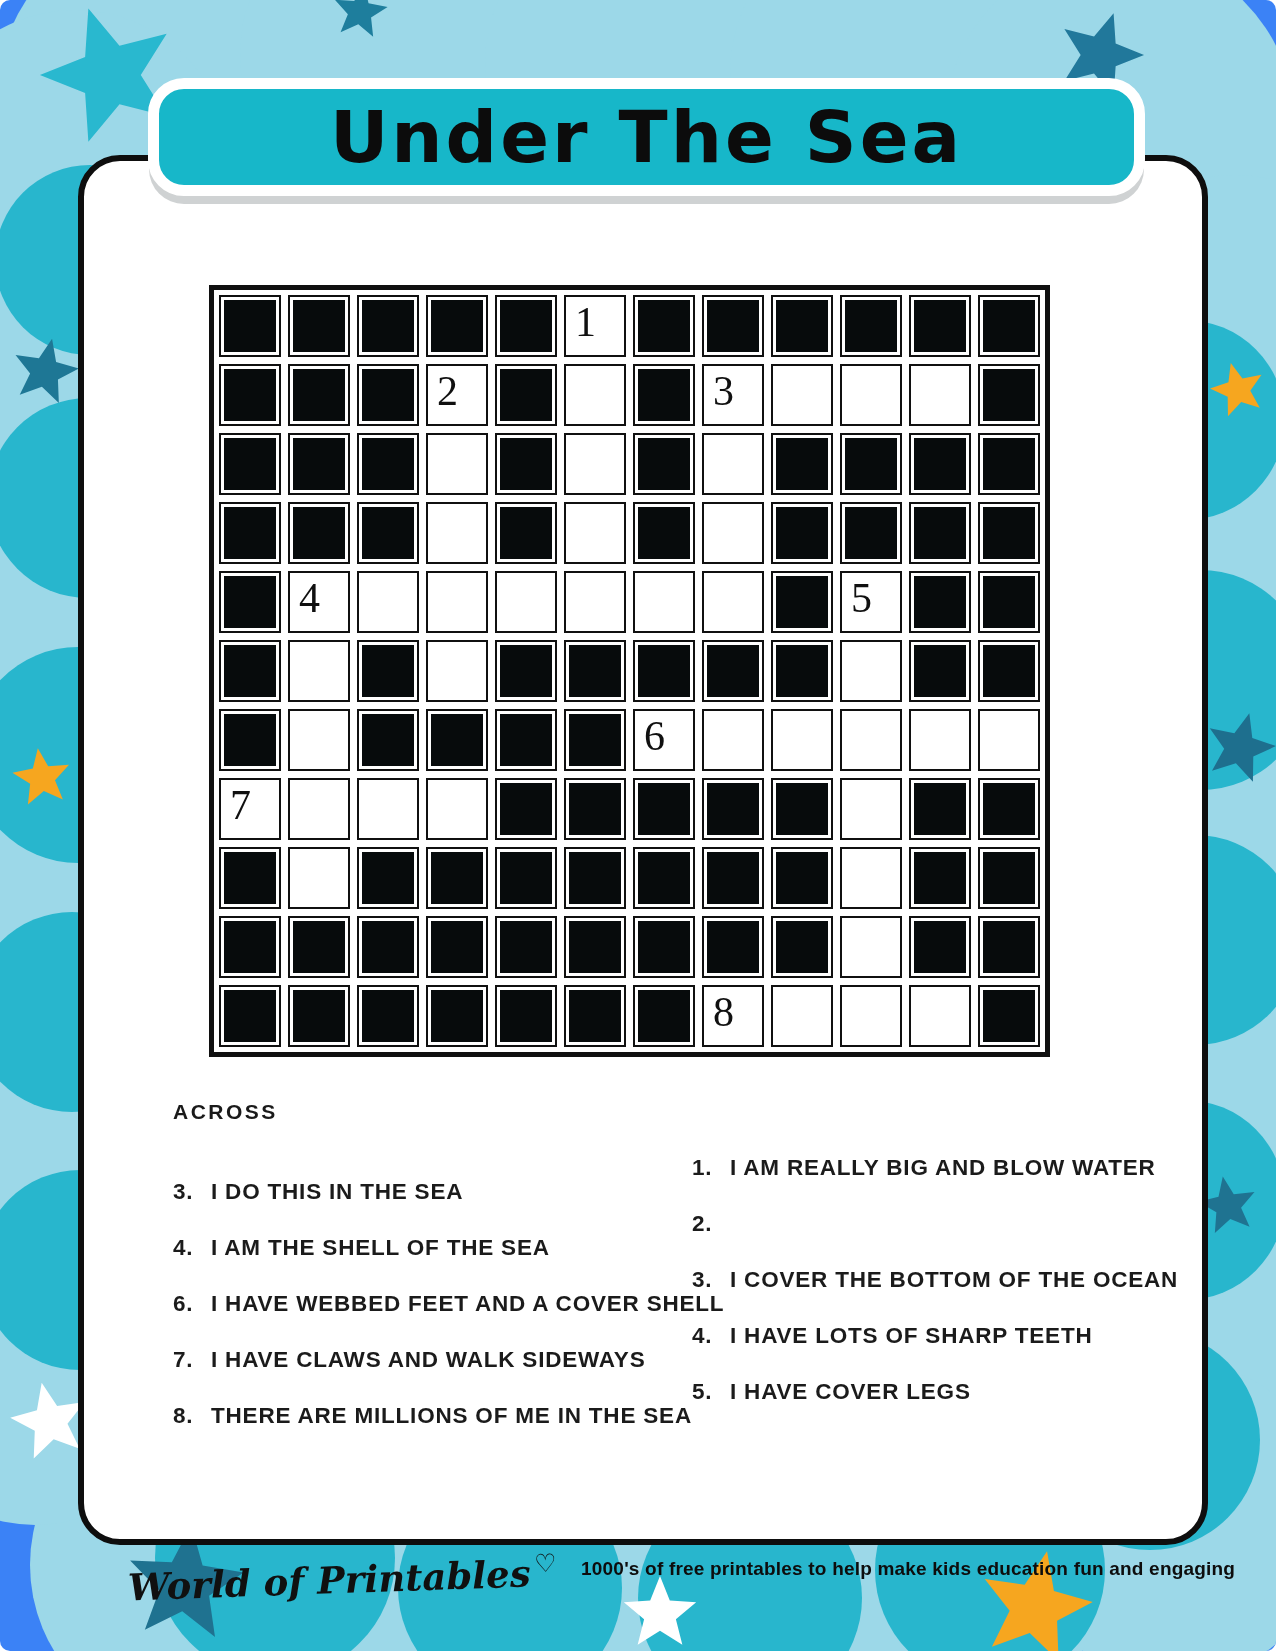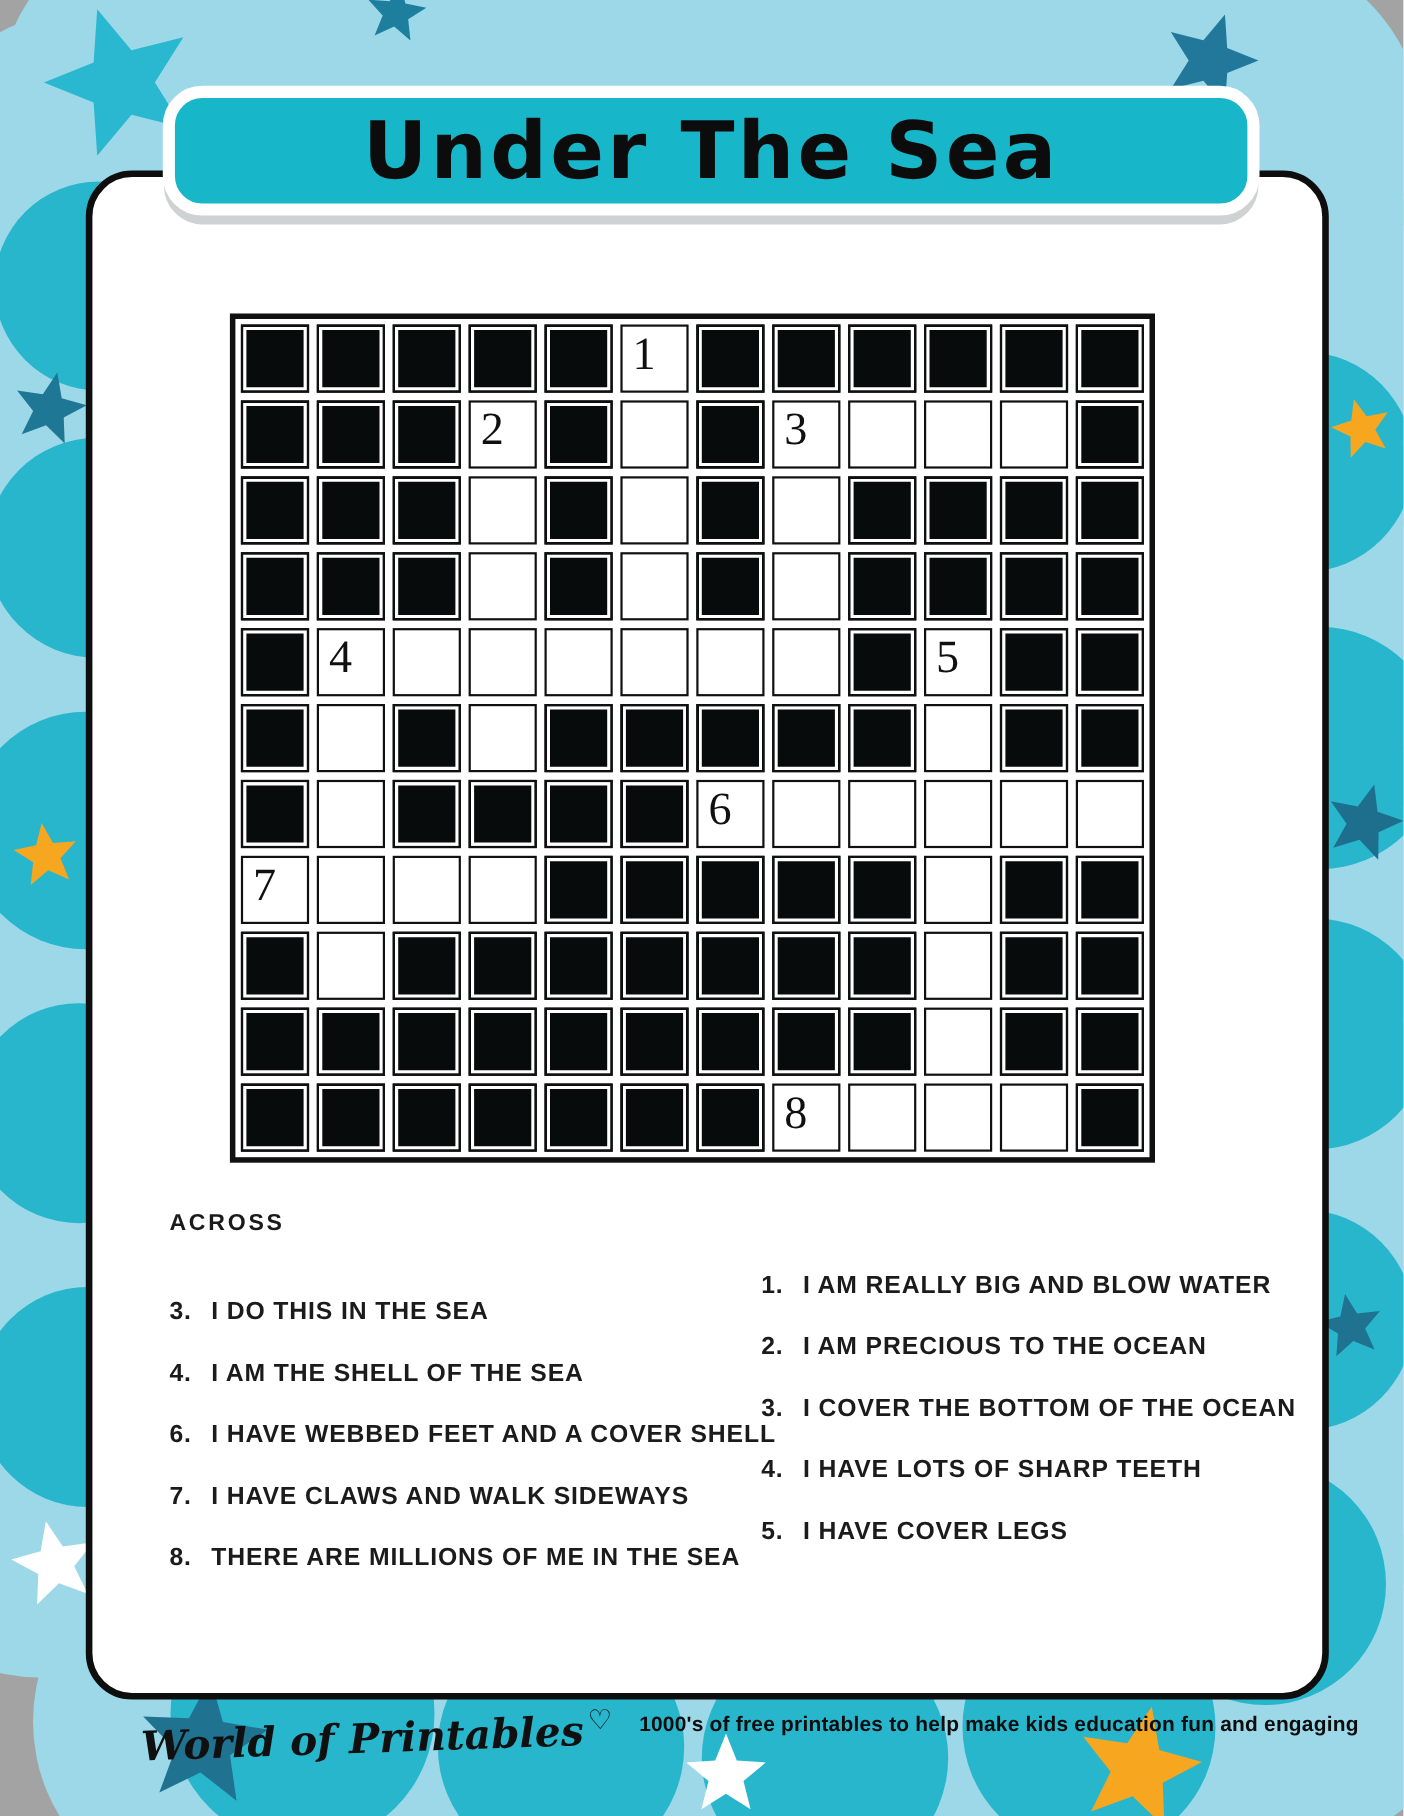--- a/index.html
+++ b/index.html
@@ -1,17 +1,17 @@
 <!DOCTYPE html>
 <html><head>
 <meta charset="utf-8">
 <style>
   html,body{margin:0;padding:0;background:#fff;}
-  .page{position:relative;width:1276px;height:1651px;overflow:hidden;background:#a3a3a3;
-        font-family:"Liberation Sans",sans-serif;}
+  .page{position:relative;width:1276px;height:1651px;overflow:hidden;background:#3b82f6;
+        font-family:"Liberation Sans",sans-serif;border-radius:10px;}
   svg.bg{position:absolute;left:0;top:0;z-index:0;}
 
   .card{position:absolute;left:78px;top:155px;width:1130px;height:1390px;box-sizing:border-box;
         background:#ffffff;border:6px solid #0e0e0e;border-radius:42px;z-index:1;}
 
   .banner{position:absolute;left:148px;top:78px;width:997px;height:118px;box-sizing:border-box;
           background:#17b7c9;border:11px solid #ffffff;border-radius:36px;z-index:3;
           display:flex;align-items:center;justify-content:center;
           box-shadow:0 9px 0 -1px #cfd2d3;}
   .banner h1{margin:0;font-family:"DejaVu Sans",sans-serif;font-weight:bold;font-size:72px;
@@ -24,21 +24,21 @@
   .cell.black{background:#070b0c;box-shadow:inset 0 0 0 3px #ffffff;}
   .cellnum{font-family:"Liberation Serif",serif;font-size:42px;line-height:1;display:block;
            padding:4px 0 0 9px;color:#101010;}
 
   .clues{position:absolute;z-index:2;width:530px;}
   .clues h2{margin:0;font-size:21px;font-weight:bold;letter-spacing:2.5px;color:#1a1a1a;}
   .clues .list{margin-top:40px;}
   .clue{display:flex;align-items:center;height:56px;font-weight:bold;font-size:22.5px;
         letter-spacing:.8px;color:#1b1b1b;white-space:nowrap;}
   .clue .cnum{flex:none;width:38px;}
-  #across{left:154px;top:1100px;}
+  #across{left:173px;top:1100px;}
   #down{left:692px;top:1100px;}
 
   .footer{position:absolute;left:128px;top:1558px;z-index:3;display:flex;align-items:flex-start;
           gap:28px;white-space:nowrap;}
   .logo{font-family:"DejaVu Serif",serif;font-style:italic;font-weight:bold;font-size:37px;
         color:#101010;transform:rotate(-2deg);line-height:1.2;}
   .heart{display:inline-block;font-size:25px;position:relative;top:-14px;left:4px;
          font-family:"DejaVu Sans",sans-serif;font-style:normal;}
   .tagline{font-weight:bold;font-size:19px;color:#0d0d0d;letter-spacing:.2px;}
 </style>
@@ -294,21 +294,20 @@
   </div>
 
   <div class="clues" id="down">
     <div class="list">
         <div class="clue">
           <span class="cnum">1.</span>
           <span class="ctxt">I AM REALLY BIG AND BLOW WATER</span>
         </div>
         <div class="clue">
           <span class="cnum">2.</span>
-          <span class="ctxt">I AM PRECIOUS TO THE OCEAN</span>
         </div>
         <div class="clue">
           <span class="cnum">3.</span>
           <span class="ctxt">I COVER THE BOTTOM OF THE OCEAN</span>
         </div>
         <div class="clue">
           <span class="cnum">4.</span>
           <span class="ctxt">I HAVE LOTS OF SHARP TEETH</span>
         </div>
         <div class="clue">

